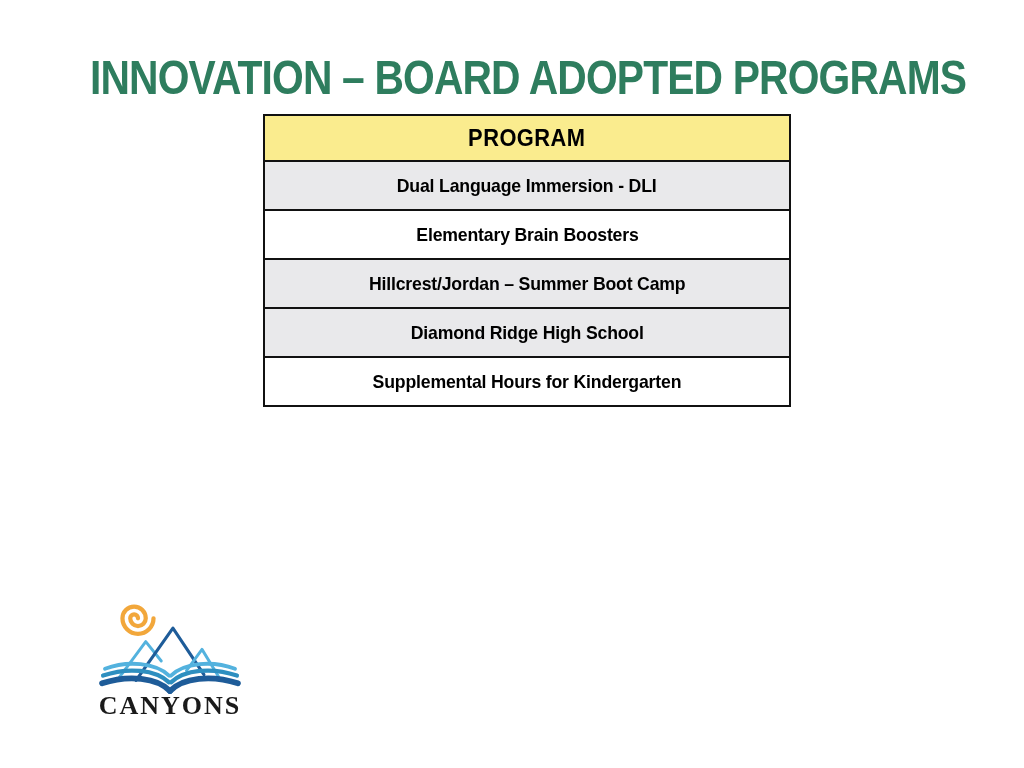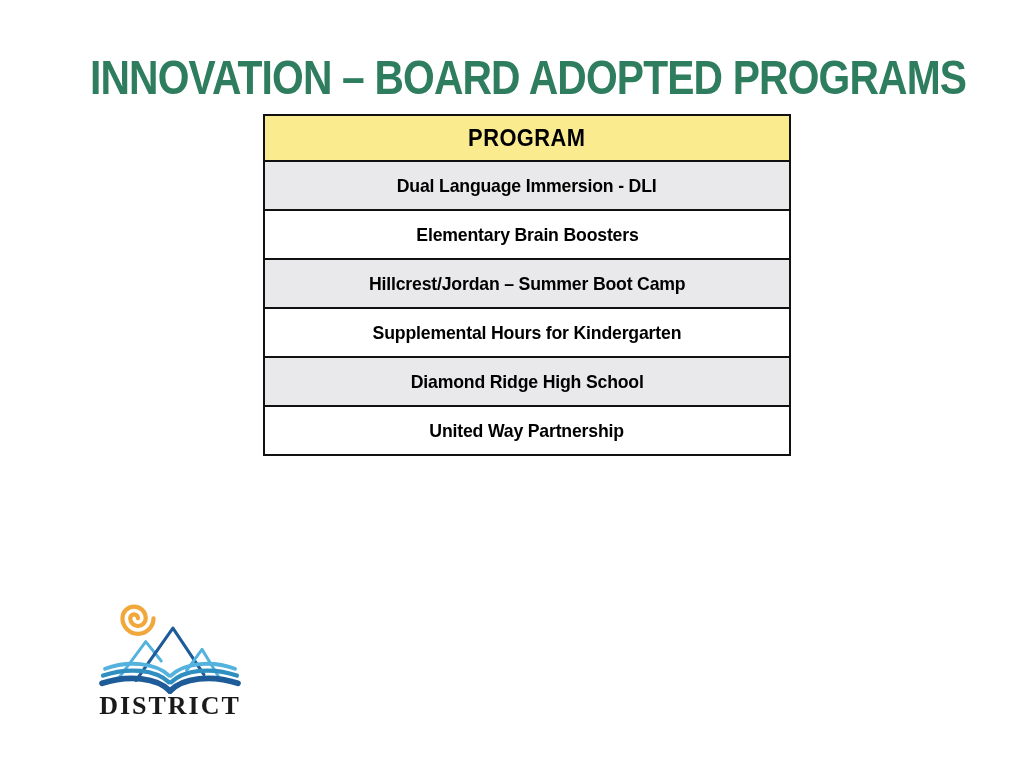--- a/index.html
+++ b/index.html
@@ -109,28 +109,25 @@
     </div>
     <div class="row gray">
         <span class="txt">Dual Language Immersion - DLI</span>
       </div>
     <div class="row">
         <span class="txt">Elementary Brain Boosters</span>
       </div>
     <div class="row gray">
         <span class="txt">Hillcrest/Jordan – Summer Boot Camp</span>
       </div>
-    <div class="row">
-        <span class="txt">Supplemental Hours for Kindergarten</span>
-      </div>
     <div class="row gray">
         <span class="txt">Diamond Ridge High School</span>
       </div>
     <div class="row">
-        <span class="txt">United Way Partnership</span>
+        <span class="txt">Supplemental Hours for Kindergarten</span>
       </div>
   </div>
 
   <div class="logo">
     <svg width="148" height="97" viewBox="0 0 150 100">
 
       <g fill="none" stroke="#F2A73B" stroke-width="4.4" stroke-linecap="round">
         <path d="M 58 22 A 16 16 0 1 1 26 22 A 12 12 0 1 1 50 22 A 8 8 0 1 1 34 22 A 4 4 0 1 1 42 22"></path>
       </g>
 
@@ -142,17 +139,17 @@
 
       <g fill="none" stroke-linecap="round">
         <path d="M 8 74 C 32 65, 60 68, 74 81" stroke="#53B2DE" stroke-width="4"></path>
         <path d="M 142 74 C 118 65, 90 68, 76 81" stroke="#53B2DE" stroke-width="4"></path>
         <path d="M 6 81 C 32 72, 60 75, 74 88" stroke="#2E8FC0" stroke-width="4.4"></path>
         <path d="M 144 81 C 118 72, 90 75, 76 88" stroke="#2E8FC0" stroke-width="4.4"></path>
         <path d="M 5 89 C 32 80, 62 83, 75 97" stroke="#1E5C99" stroke-width="6"></path>
         <path d="M 145 89 C 118 80, 88 83, 75 97" stroke="#1E5C99" stroke-width="6"></path>
       </g>
     </svg>
-    <div class="logo-canyons">DISTRICT</div>
+    <div class="logo-canyons">CANYONS</div>
     <div class="logo-district">SCHOOL DISTRICT</div>
   </div>
 
 </div>
 
 </body></html>

